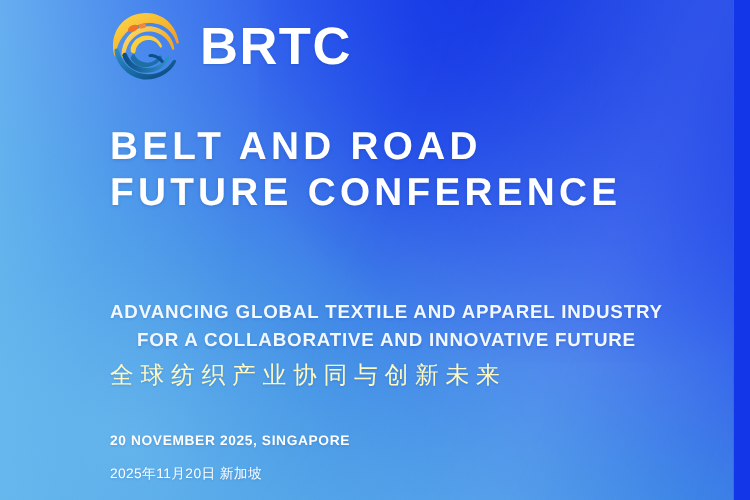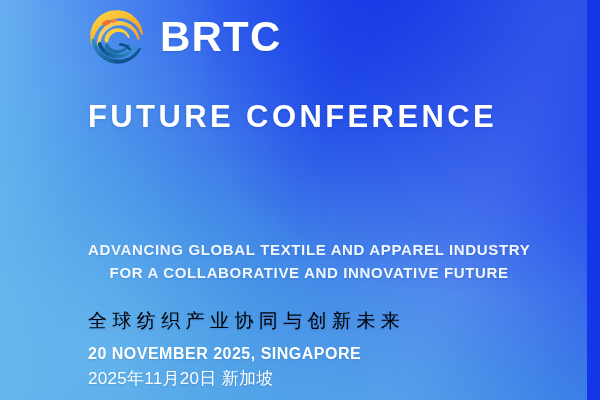--- a/index.html
+++ b/index.html
@@ -160,49 +160,48 @@
     text-shadow: 0 1px 2px rgba(10,50,140,0.18);
     text-align: center;
   }
   .tagline .tg-line { display: block; }
 
   
   .cn-tagline {
     position: absolute;
     left: 88px;
     top: 289px;
-    color: #000000;
+    color: #fef9c3;
     font-size: 19px;
     font-weight: normal;
     letter-spacing: 5.4px;
     line-height: 24px;
     white-space: nowrap;
     text-shadow: 0 1px 2px rgba(10,50,140,0.2);
-    margin-top: 20px;
   }
 
   
   .date-block {
     position: absolute;
     left: 88px;
     top: 344px;
   }
   .date-en {
     color: #ffffff;
-    font-size: 16px;
+    font-size: 11px;
     font-weight: bold;
     letter-spacing: 0.5px;
     line-height: 19px;
     white-space: nowrap;
     text-shadow: 0 1px 2px rgba(10,50,140,0.18);
   }
   .date-cn {
     margin-top: 7px;
     color: #ffffff;
-    font-size: 17px;
+    font-size: 11px;
     font-weight: normal;
     letter-spacing: 0.3px;
     line-height: 18px;
     white-space: nowrap;
     text-shadow: 0 1px 2px rgba(10,50,140,0.18);
   }
 </style>
 </head>
 <body>
 
@@ -247,20 +246,21 @@
 
         <path d="M9 56 C12 76 29 92 50 93 C67 93 81 84 88 71 C90 68 86 66 84 69 C77 80 65 87 51 86 C33 85 19 73 15 56 C14 52 9 52 9 56 Z" fill="url(#gBlue)"></path>
         <path d="M19 62 C24 77 38 86 53 84 C65 83 75 76 80 66 C82 63 78 61 76 64 C71 73 62 78 52 78 C39 78 29 71 25 60 C24 57 19 58 19 62 Z" fill="url(#gBlue2)"></path>
         <path d="M30 66 C35 75 45 79 55 76 C62 74 67 70 70 65 C71 62 67 61 66 63 C62 69 56 72 49 71 C42 70 37 66 35 61 C34 59 30 62 30 66 Z" fill="#1d6fa8"></path>
         <path d="M56 60 C62 60 68 63 72 68 C74 70 71 73 69 71 C65 66 60 64 55 64 C52 64 52 60 56 60 Z" fill="#0d4f8b"></path>
       </svg>
       <div class="logo-word">BRTC</div>
     </div>
 
     <div class="headline">
+      <span class="hl-line">BELT AND ROAD</span>
       <span class="hl-line">FUTURE CONFERENCE</span>
     </div>
 
 
     <div class="tagline">
       <span class="tg-line">ADVANCING GLOBAL TEXTILE AND APPAREL INDUSTRY</span>
       <span class="tg-line">FOR A COLLABORATIVE AND INNOVATIVE FUTURE</span>
     </div>
 
     <div class="cn-tagline">全球纺织产业协同与创新未来</div>

